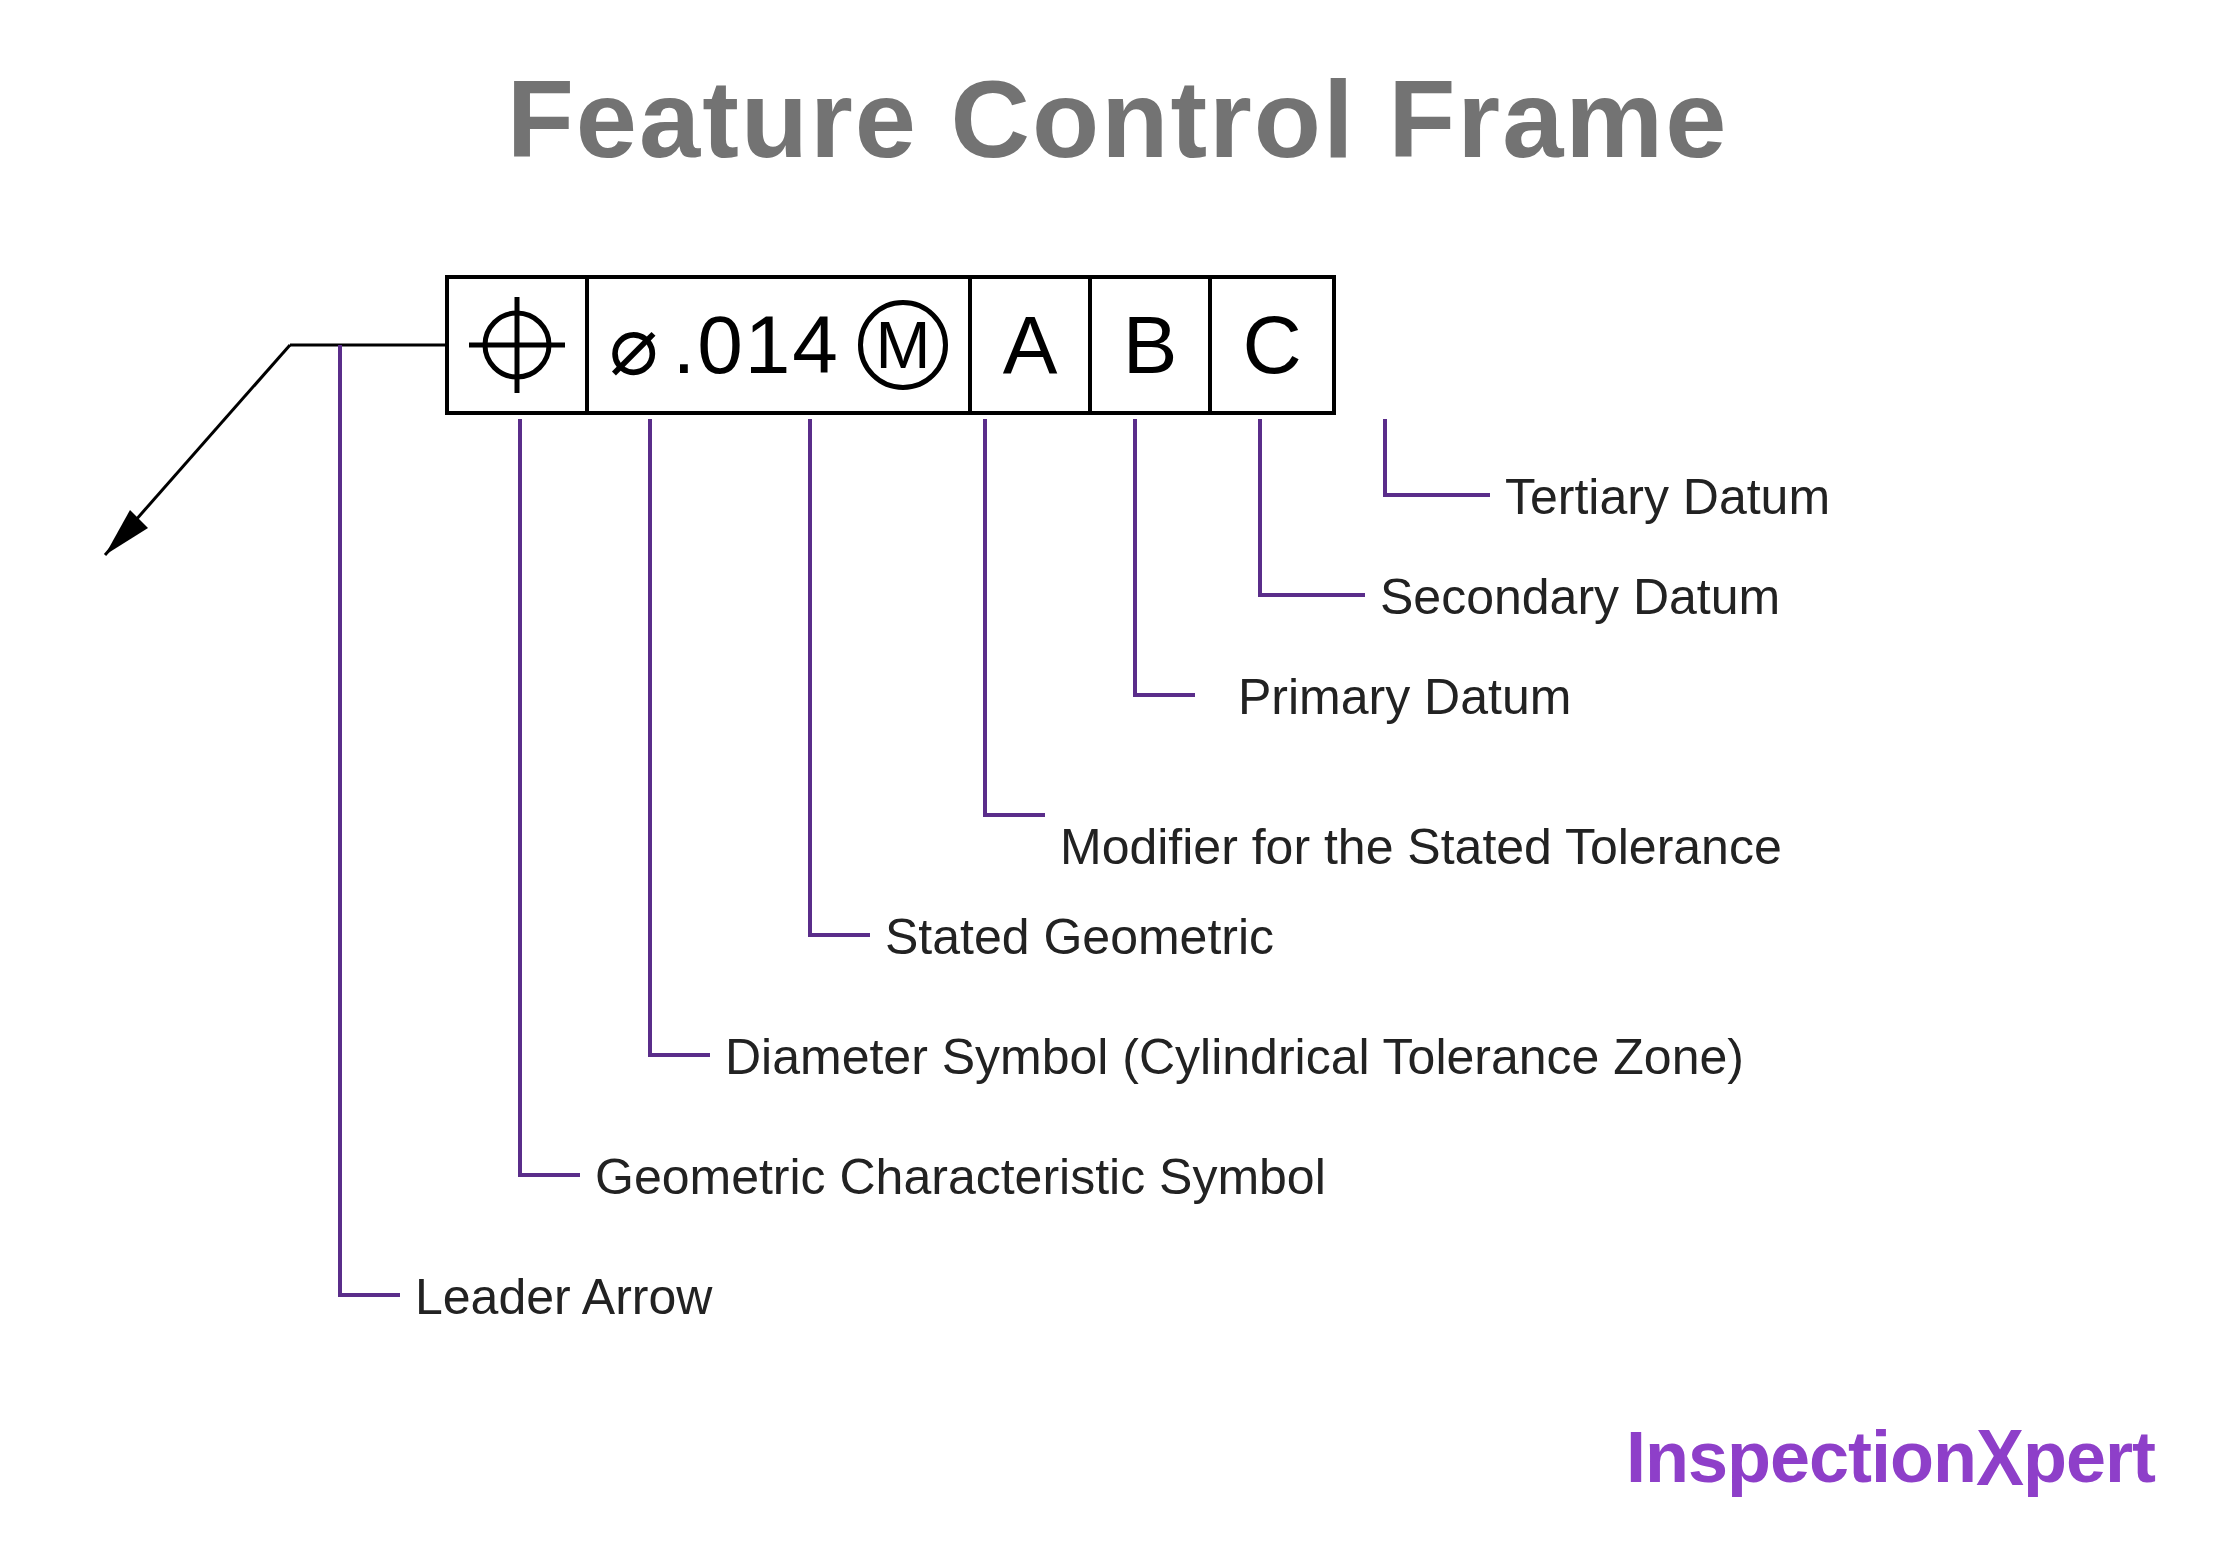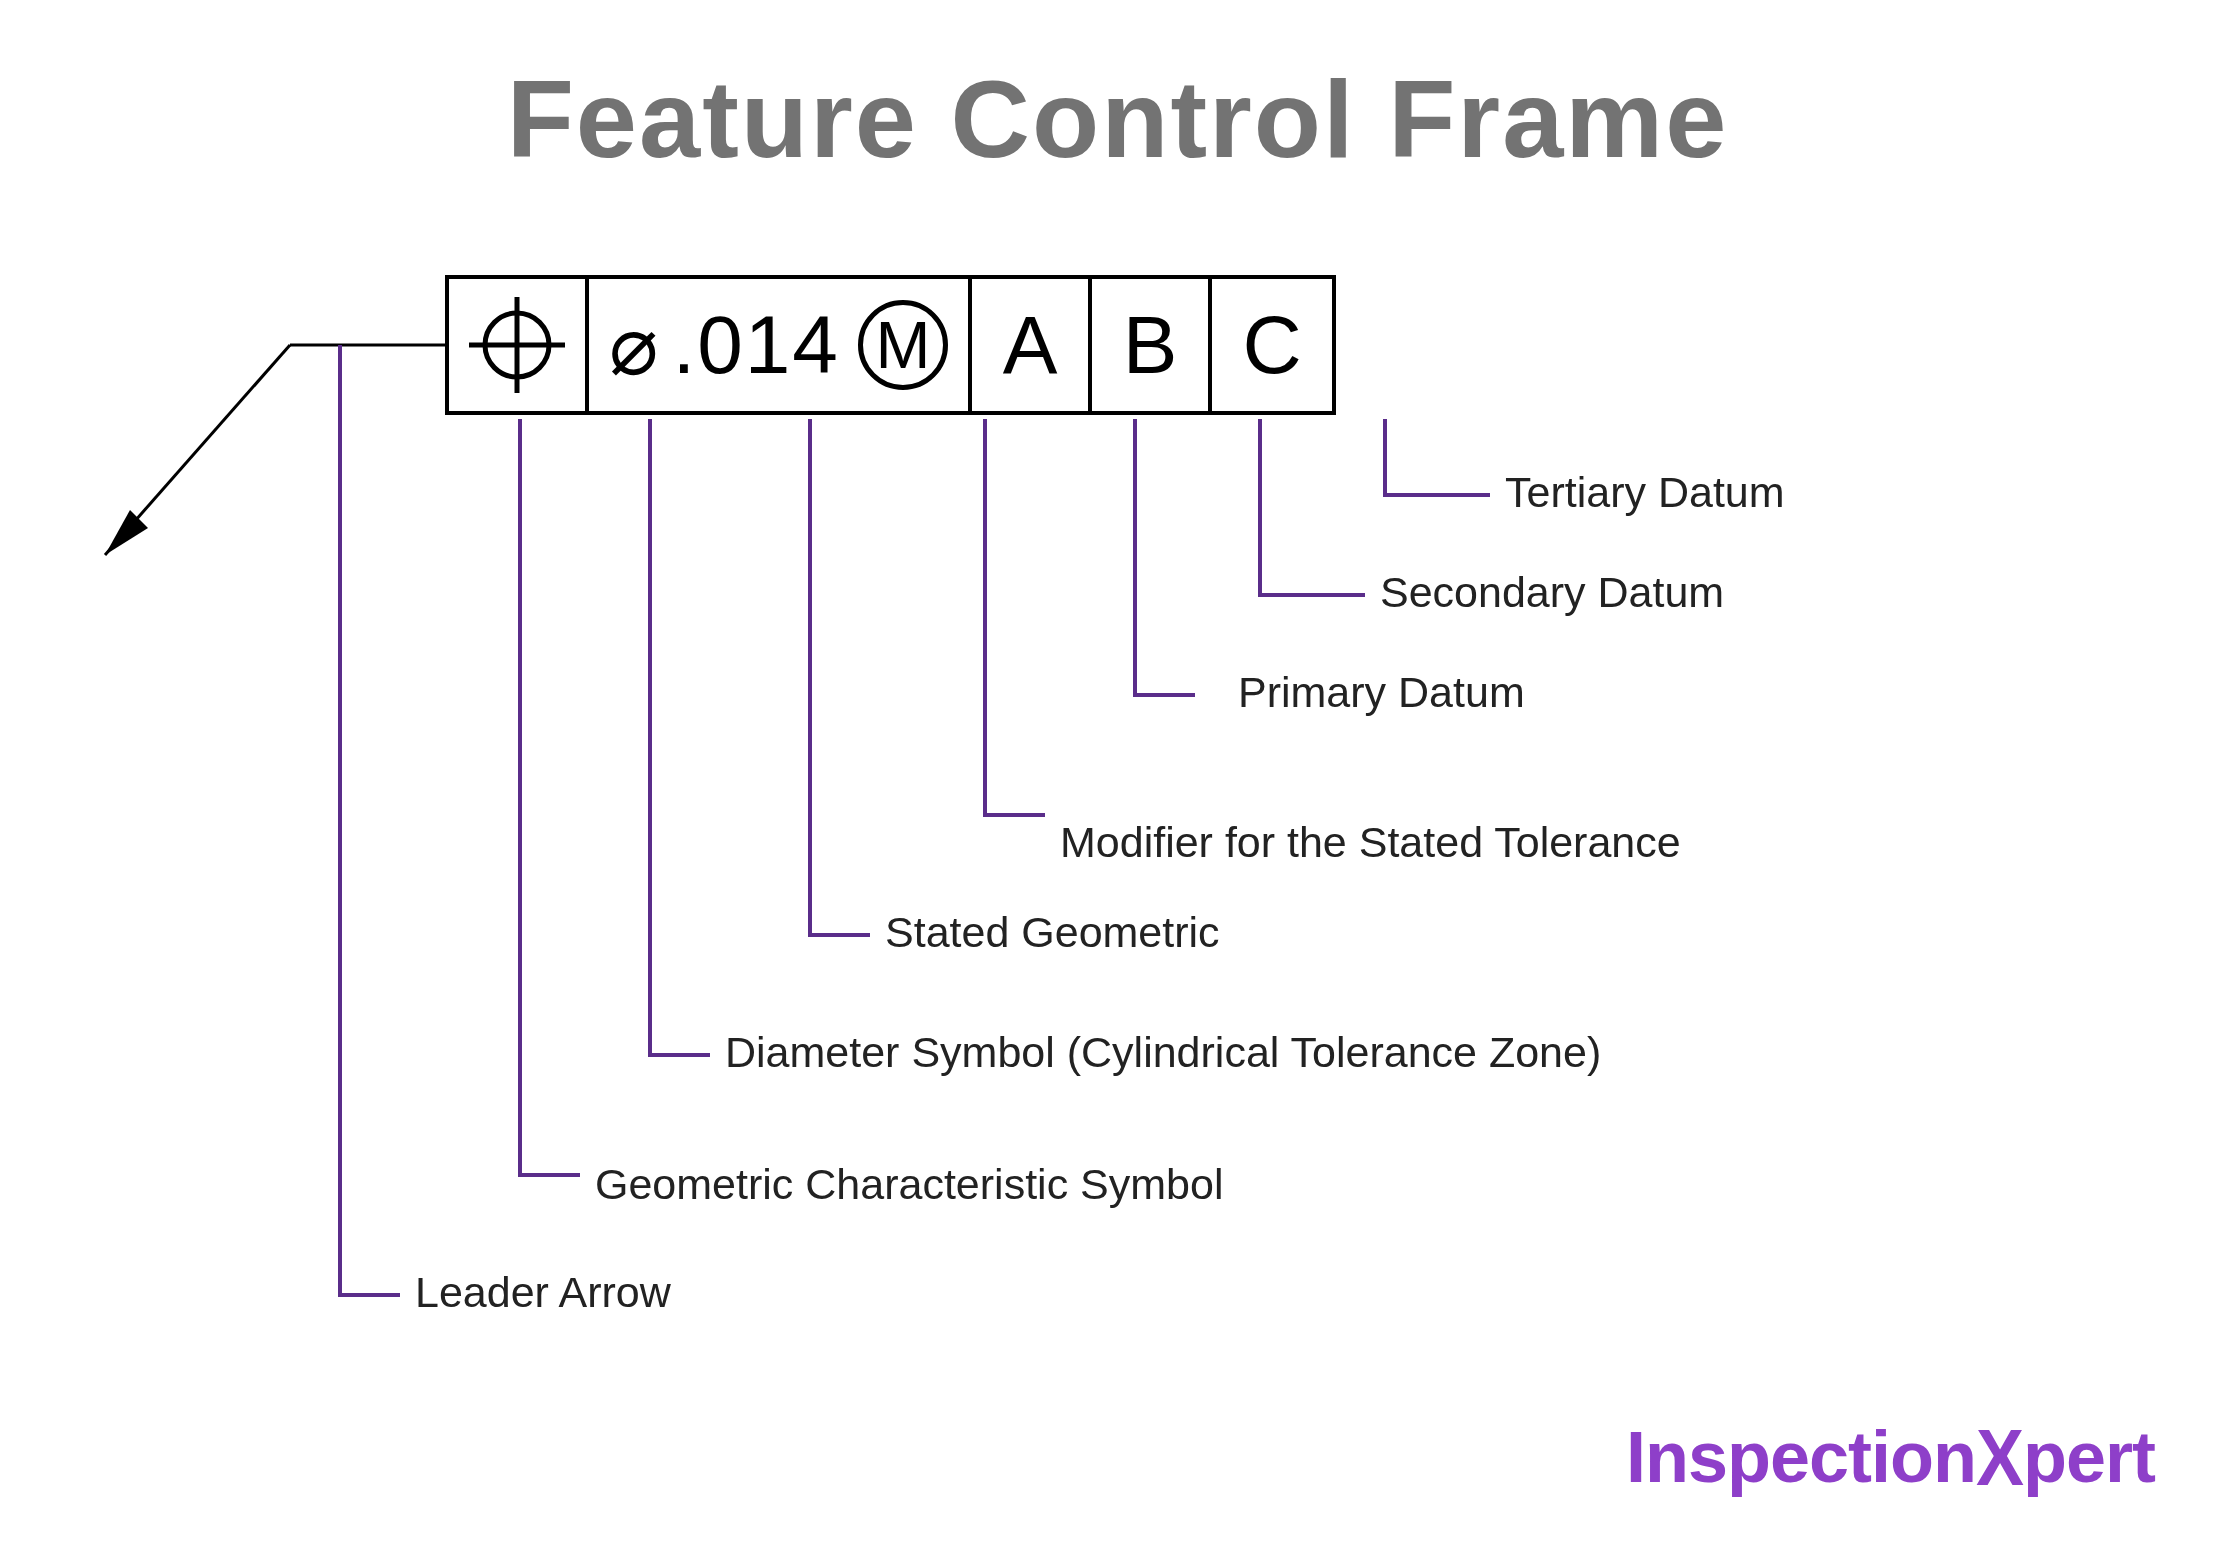--- a/index.html
+++ b/index.html
@@ -53,21 +53,21 @@
     border: 5px solid #000;
     border-radius: 50%;
     align-items: center;
     justify-content: center;
     font-size: 66px;
     margin-left: 4px;
   }
   .tol-value { letter-spacing: 2px; }
   .callout-label {
     position: absolute;
-    font-size: 43px;
+    font-size: 50px;
     color: #222;
     font-weight: 400;
     white-space: nowrap;
   }
   .logo {
     position: absolute;
     bottom: 55px;
     right: 80px;
     font-size: 72px;
     font-weight: 700;
@@ -137,18 +137,18 @@
     <path d="M 1385 419 V 495 H 1490"></path>
   </g>
 </svg>
 
 <div class="callout-label" style="top:468px; left:1505px;">Tertiary Datum</div>
 <div class="callout-label" style="top:568px; left:1380px;">Secondary Datum</div>
 <div class="callout-label" style="top:668px; left:1238px;">Primary Datum</div>
 <div class="callout-label" style="top:788px; left:1060px;margin-top:30px;">Modifier for the Stated Tolerance</div>
 <div class="callout-label" style="top:908px; left:885px;">Stated Geometric</div>
 <div class="callout-label" style="top:1028px; left:725px;">Diameter Symbol (Cylindrical Tolerance Zone)</div>
-<div class="callout-label" style="top:1148px; left:595px;margin-top:12px;">Geometric Characteristic Symbol</div>
+<div class="callout-label" style="top:1148px; left:595px;">Geometric Characteristic Symbol</div>
 <div class="callout-label" style="top:1268px; left:415px;">Leader Arrow</div>
 
 <div class="logo">
   <span>Inspection</span><span class="x">X</span><span>pert</span>
 </div>
 
 </body></html>

